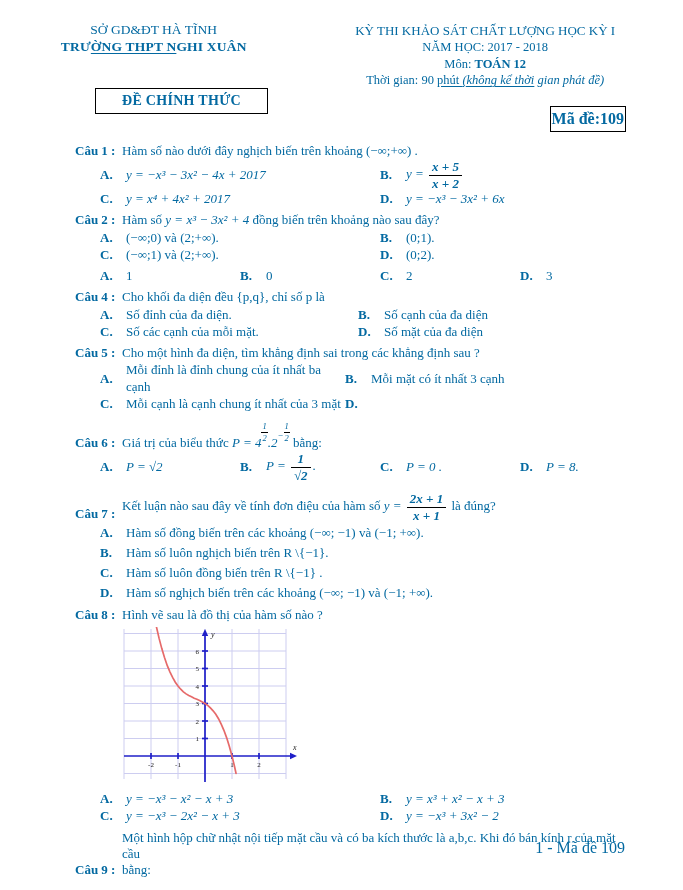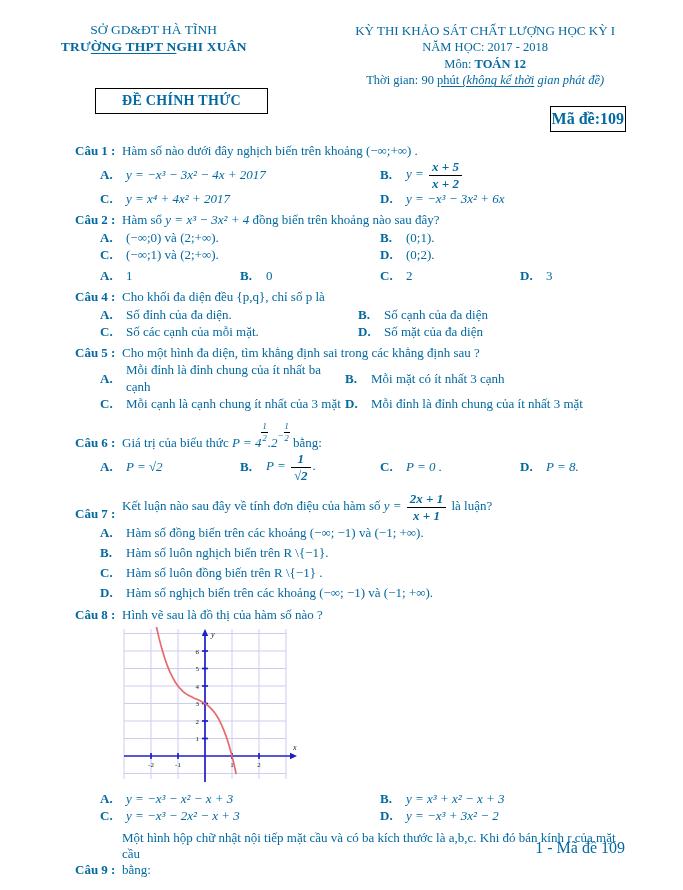--- a/index.html
+++ b/index.html
@@ -187,21 +187,20 @@
         <div class="opt">
             <span class="olabel">B.</span>
             <span>Mỗi mặt có ít nhất 3 cạnh</span>
           </div>
         <div class="opt">
             <span class="olabel">C.</span>
             <span>Mỗi cạnh là cạnh chung ít nhất của 3 mặt</span>
           </div>
         <div class="opt">
             <span class="olabel">D.</span>
-            <span>Mỗi đỉnh là đỉnh chung của ít nhất 3 mặt</span>
           </div>
       </div>
     </div>
 
     <div class="q">
       <div class="qrow">
         <span class="qlabel">Câu 6 :</span>
         <span class="qstem drop"><span>Giá trị của biểu thức </span><span class="m"><span>P = 4</span><span class="efrac"><span class="fn">1</span><span class="fd">2</span></span><span>.</span><span>2</span><span class="esign">−</span><span class="efrac"><span class="fn">1</span><span class="fd">2</span></span></span><span> bằng:</span></span>
       </div>
       <div class="opts opts4">
@@ -220,21 +219,21 @@
         <div class="opt">
             <span class="olabel">D.</span>
             <span class="m">P = 8.</span>
           </div>
       </div>
     </div>
 
     <div class="q">
       <div class="qrow">
         <span class="qlabel">Câu 7 :</span>
-        <span class="qstem drop"><span>Kết luận nào sau đây về tính đơn điệu của hàm số </span><span class="m"><span>y = </span><span class="frac"><span class="fn">2x + 1</span><span class="fd">x + 1</span></span></span><span> là luận?</span></span>
+        <span class="qstem drop"><span>Kết luận nào sau đây về tính đơn điệu của hàm số </span><span class="m"><span>y = </span><span class="frac"><span class="fn">2x + 1</span><span class="fd">x + 1</span></span></span><span> là đúng?</span></span>
       </div>
       <div class="opts opts1">
         <div class="opt">
             <span class="olabel">A.</span>
             <span>Hàm số đồng biến trên các khoảng (−∞; −1) và (−1; +∞).</span>
           </div>
         <div class="opt">
             <span class="olabel">B.</span>
             <span>Hàm số luôn nghịch biến trên R \{−1}.</span>
           </div>

